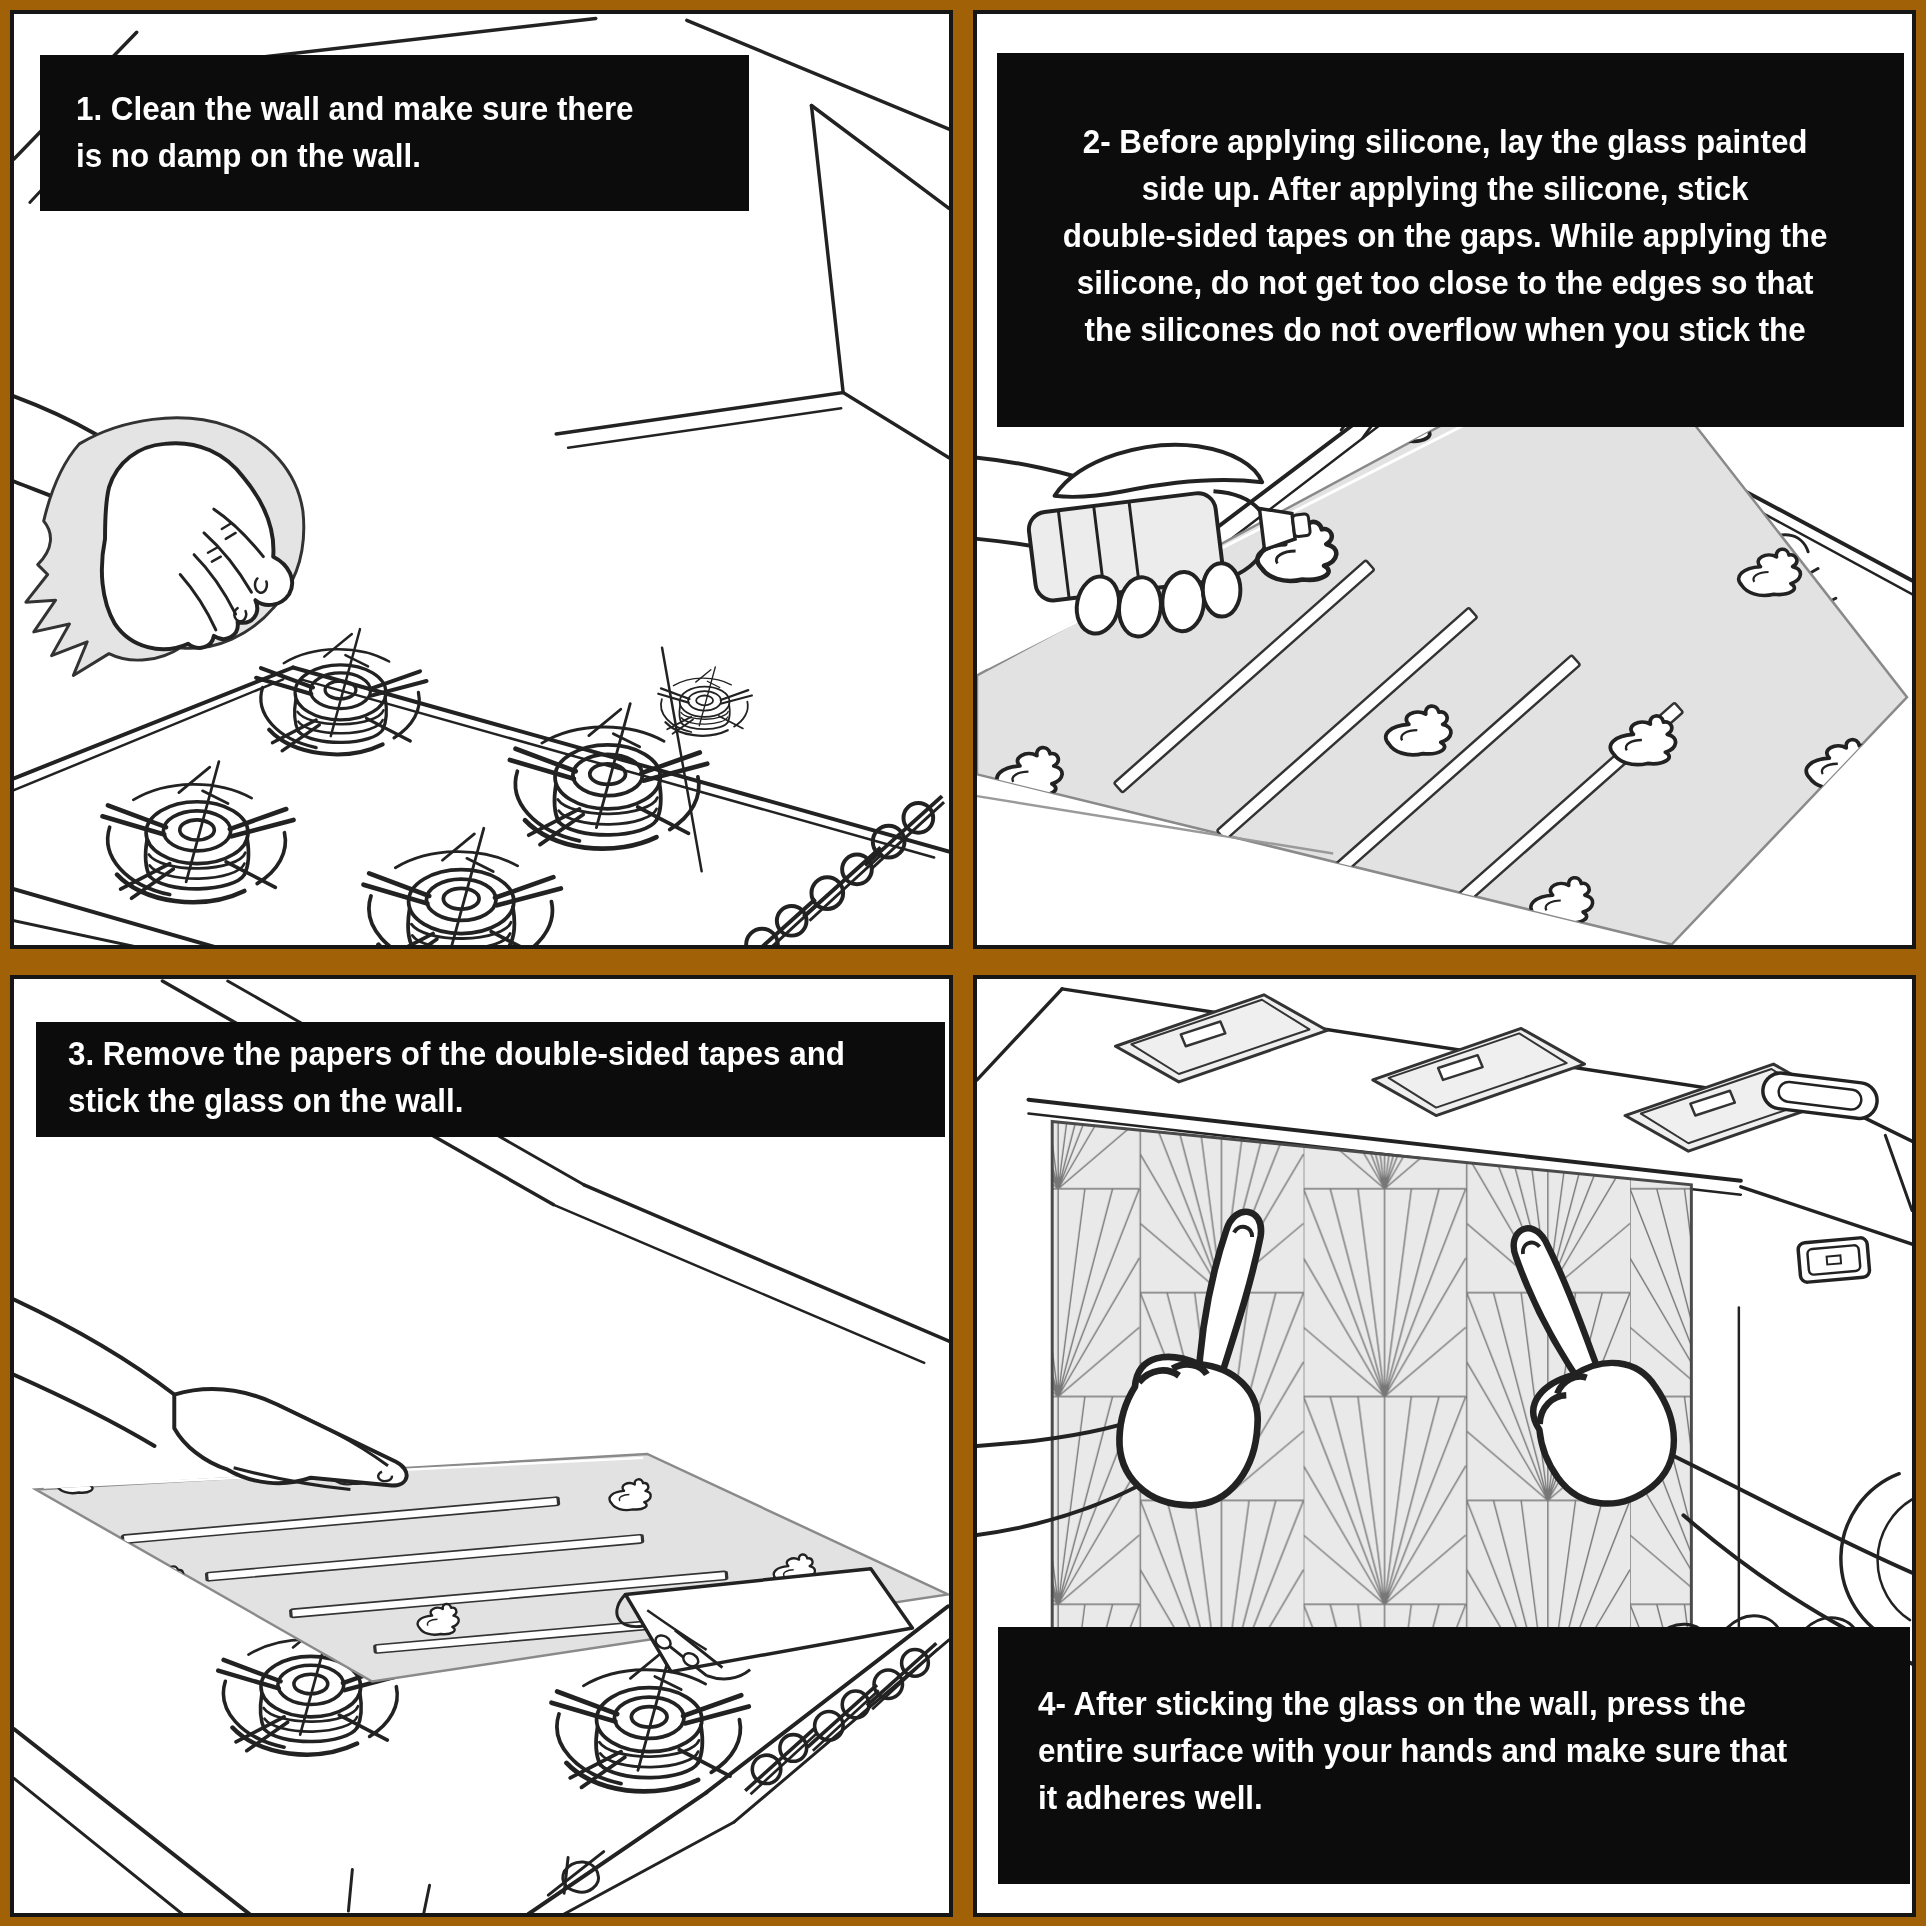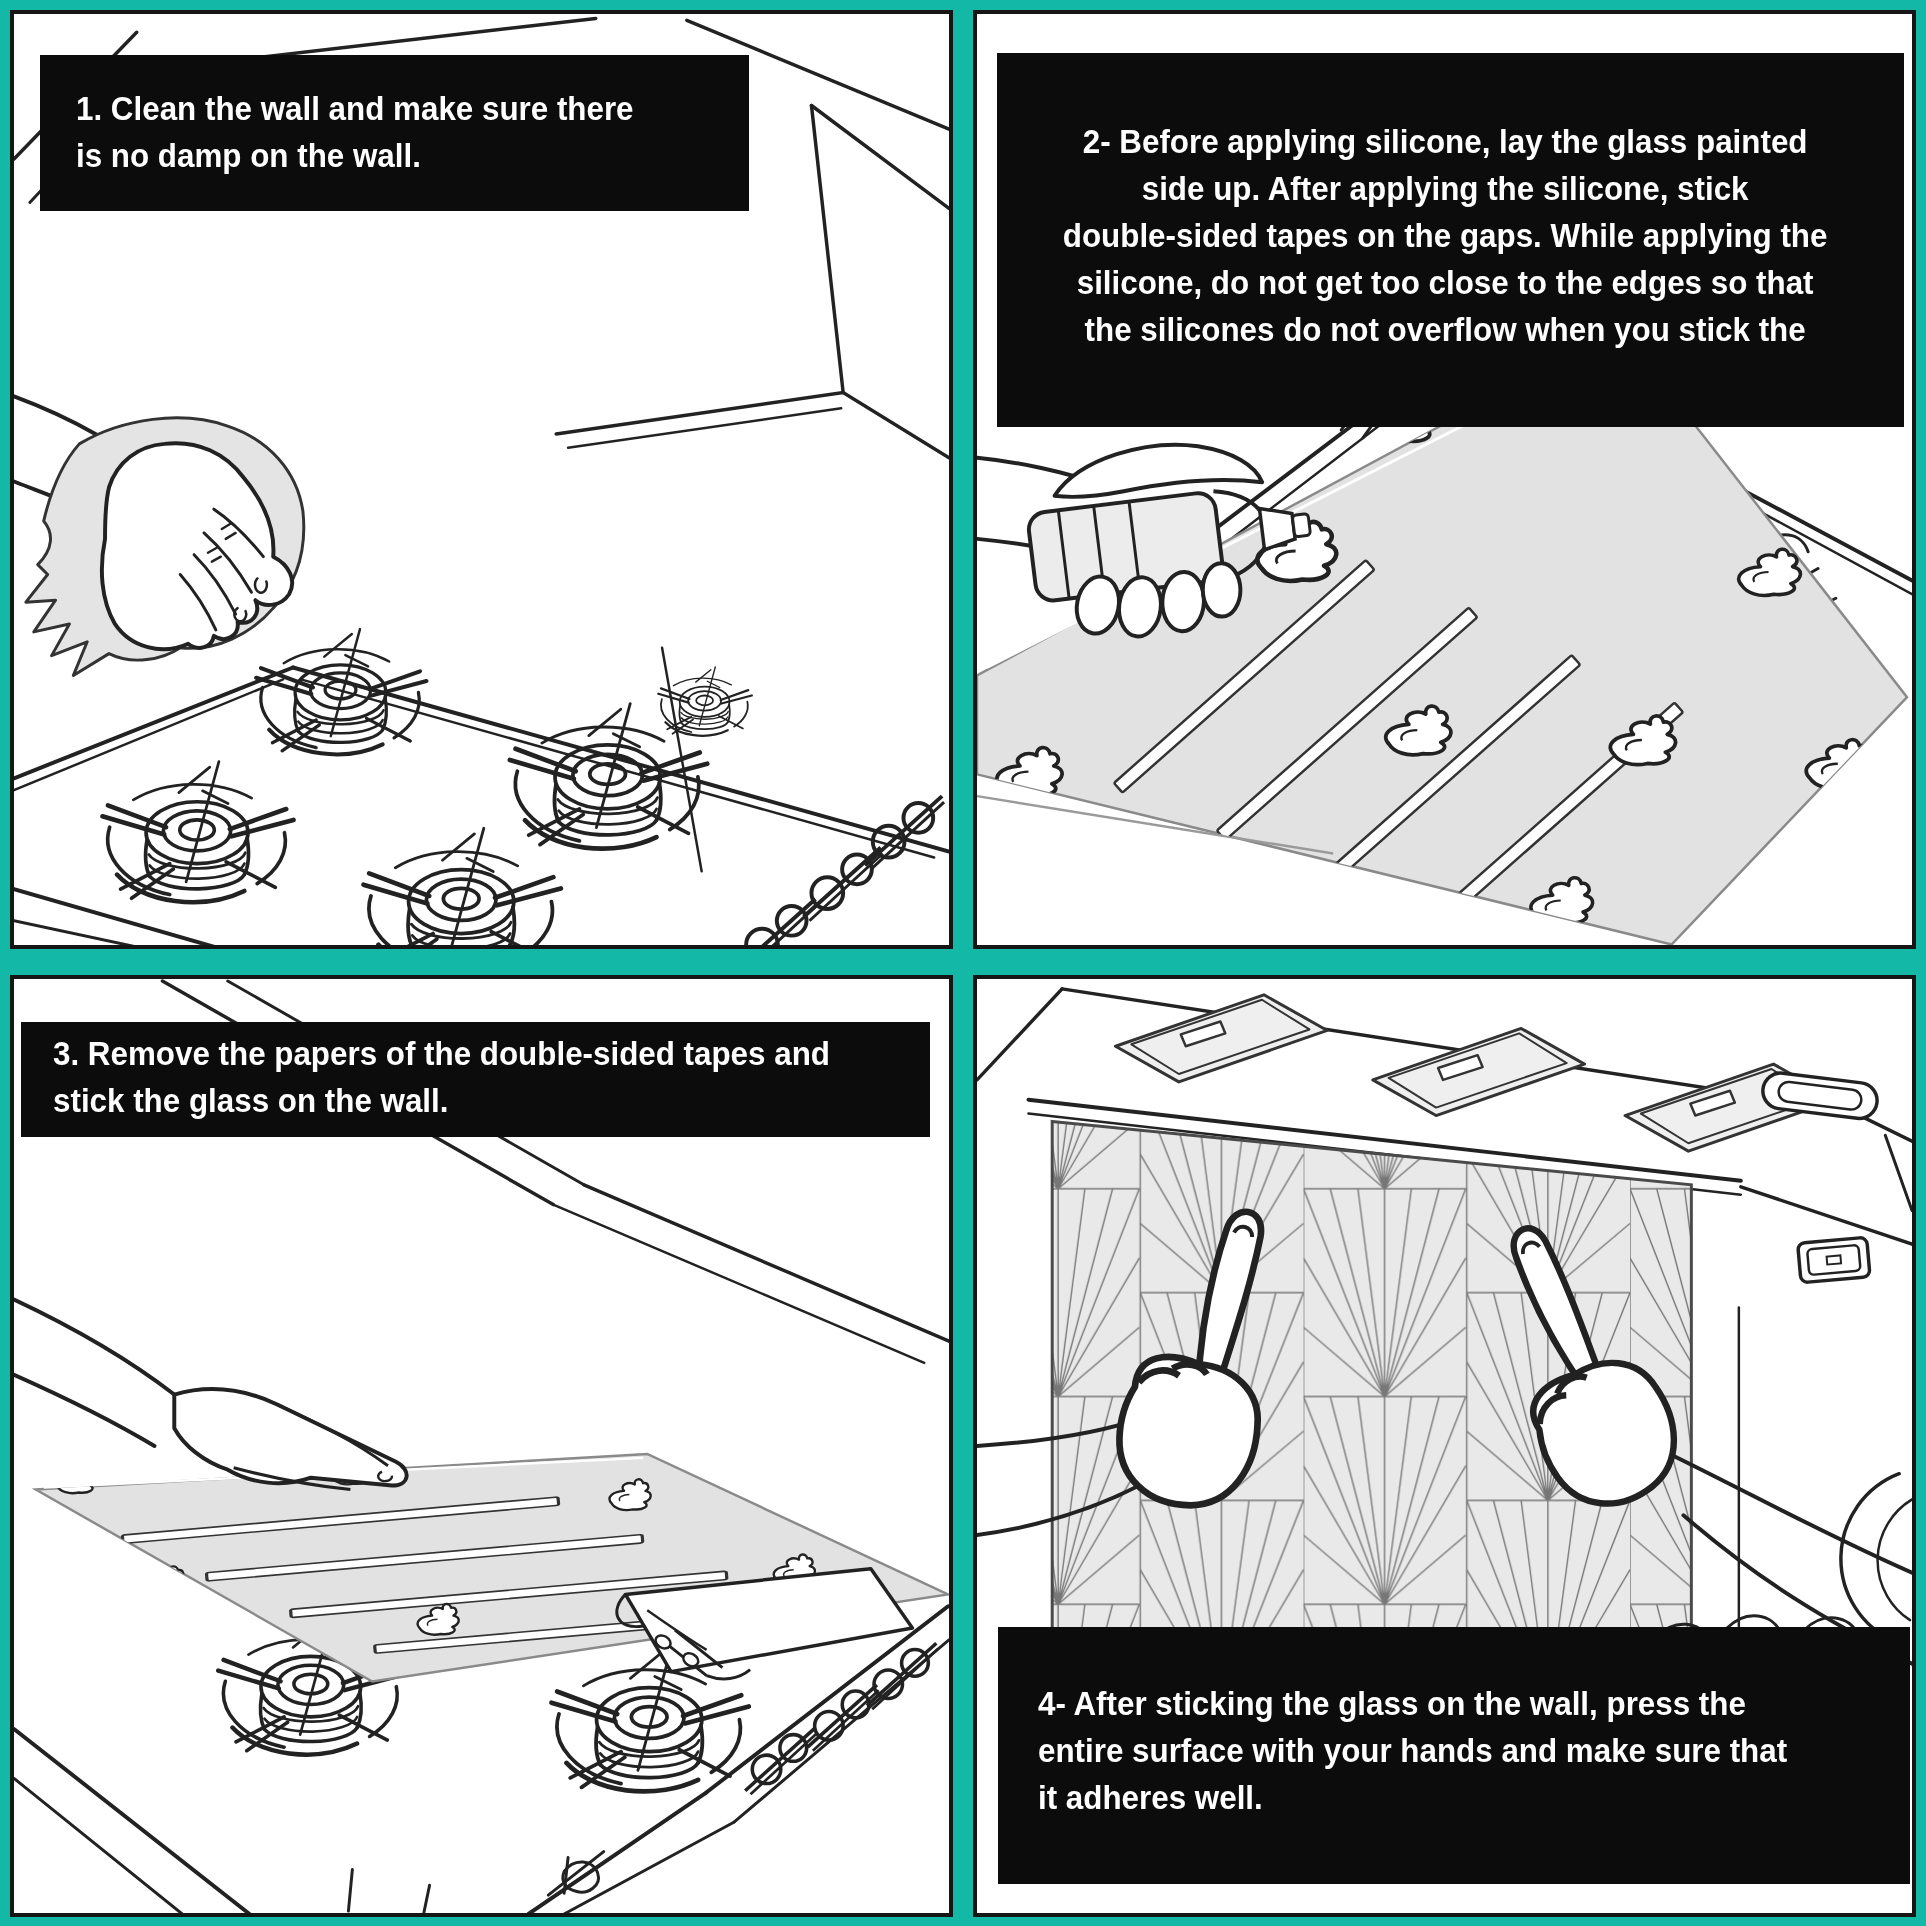--- a/index.html
+++ b/index.html
@@ -1,29 +1,29 @@
 <!DOCTYPE html>
 <html><head>
 <meta charset="utf-8">
 <style>
   html,body{margin:0;padding:0;background:#ffffff;}
-  #sheet{position:relative;width:1927px;height:1927px;background:#14b8a6;
+  #sheet{position:relative;width:1927px;height:1927px;background:#a16207;
          font-family:"Liberation Sans",sans-serif;overflow:hidden;}
   .panel{position:absolute;background:#ffffff;border:4px solid #161616;box-sizing:border-box;overflow:hidden;}
   #panel-1{left:10px;top:10px;width:943px;height:939px;}
   #panel-2{left:973px;top:10px;width:943px;height:939px;text-align:center;}
   #panel-3{left:10px;top:975px;width:943px;height:942px;}
   #panel-4{left:973px;top:975px;width:943px;height:942px;}
   .panel svg.scene{position:absolute;left:0;top:0;width:100%;height:100%;}
   .caption-box{position:absolute;background:#0c0c0c;color:#ffffff;box-sizing:border-box;z-index:5;}
   .caption-text{display:block;white-space:pre;font-weight:700;font-size:33px;line-height:47px;
                 letter-spacing:0px;transform:scaleX(0.95);transform-origin:0 0;}
   #cap-1{left:26px;top:41px;width:709px;height:156px;padding:30px 10px 0 36px;}
   #cap-2{left:20px;top:39px;width:907px;height:374px;padding:65px 10px 0 42px;}
-  #cap-3{left:7px;top:43px;width:909px;height:115px;padding:8px 10px 0 32px;}
+  #cap-3{left:22px;top:43px;width:909px;height:115px;padding:8px 10px 0 32px;}
   #cap-4{left:21px;top:648px;width:912px;height:257px;padding:53px 10px 0 40px;}
 </style>
 </head>
 <body>
 
 <div id="sheet">
 
   <svg width="0" height="0" style="position:absolute" aria-hidden="true">
     <defs>
       <g id="burner" fill="none" stroke="#222" stroke-width="4" stroke-linecap="round">

